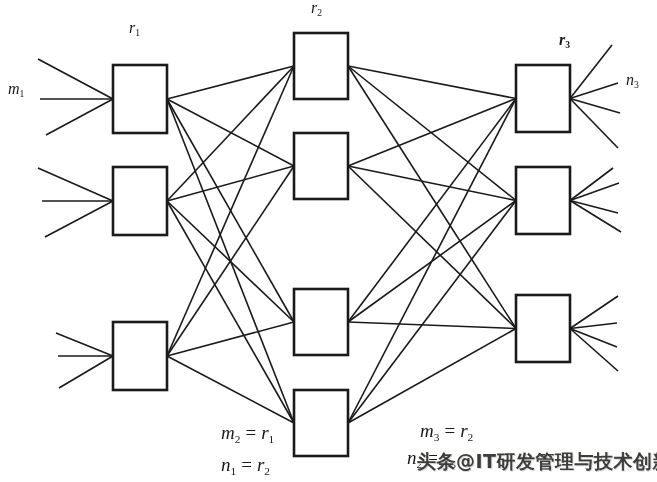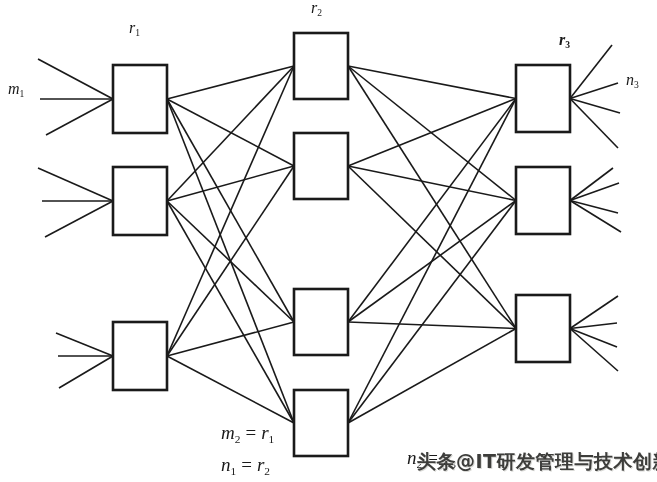--- a/index.html
+++ b/index.html
@@ -112,18 +112,19 @@
   <div class="math" style="left:311px; top:0px;"><span>r</span><sub>2</sub></div>
 
   <div class="math" style="left:559px; top:32px;font-weight:bold;"><span>r</span><sub>3</sub></div>
 
   <div class="math" style="left:626px; top:72px;text-align:center;"><span>n</span><sub>3</sub></div>
 
   <div class="math formula" style="left:193px; top:423px;"><span>m</span><sub>2</sub><span class="eq">=</span><span>r</span><sub>1</sub></div>
 
   <div class="math formula" style="left:193px; top:455px;"><span>n</span><sub>1</sub><span class="eq">=</span><span>r</span><sub>2</sub></div>
 
+  <div class="math formula" style="left:392px; top:421px;"><span>m</span><sub>3</sub><span class="eq">=</span><span>r</span><sub>2</sub></div>
 
   <div class="math formula" style="left:379px; top:448px;"><span>n</span><sub>2</sub><span class="eq">=</span><span>r</span><sub>3</sub></div>
 
   <div id="watermark" style="color: rgb(61, 61, 59);">头条@IT研发管理与技术创新</div>
 
 </div>
 
 </body></html>

